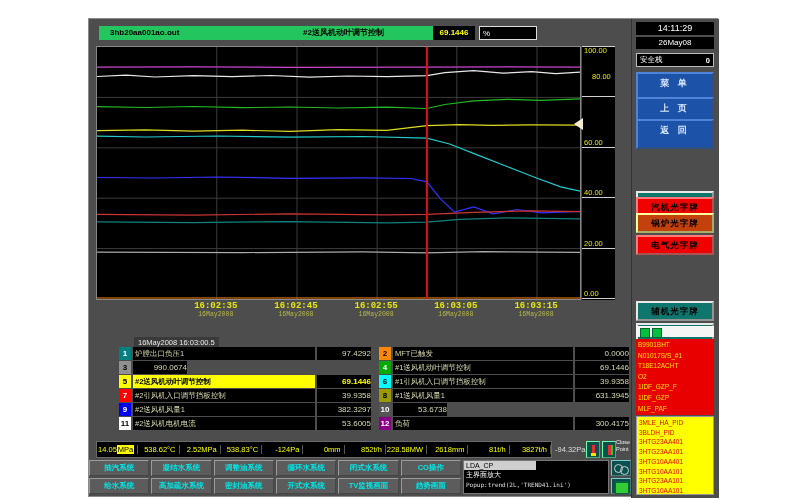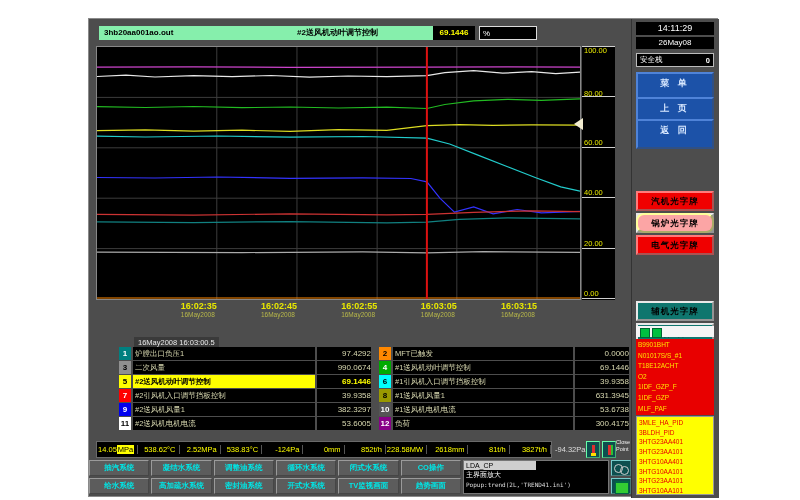--- a/index.html
+++ b/index.html
@@ -2,32 +2,32 @@
 <html><head>
 <meta charset="utf-8">
 <style>
   html,body{margin:0;padding:0;}
   body{width:800px;height:500px;background:#ffffff;overflow:hidden;position:relative;
        font-family:"Liberation Sans",sans-serif;}
   .abs{position:absolute;}
   #app{position:absolute;left:88px;top:18px;width:630px;height:479px;background:#4d4d4d;
        border:1px solid #8a8a8a;box-sizing:border-box;}
   
-  .ybar{background:#86efac;color:#000;font-size:8px;font-weight:bold;height:14px;line-height:14px;
-        padding-left:5px;overflow:hidden;white-space:nowrap;}
+  .ybar{background:#22c55e;color:#000;font-size:8px;font-weight:bold;height:14px;line-height:14px;
+        padding-left:11px;overflow:hidden;white-space:nowrap;}
   .blackbox{background:#000;height:14px;line-height:14px;font-size:8px;overflow:hidden;white-space:nowrap;}
   
   #chart{left:7px;top:27px;width:483px;height:252px;background:#000;border:1px solid #888;box-sizing:content-box;}
   #y-axis{left:493px;top:27px;width:33px;height:254px;background:#000;overflow:visible;}
   .ytick-line{position:absolute;left:0;width:100%;height:1px;background:#cfcfcf;}
   .ytick-lab{position:absolute;left:2px;color:#e8e800;font-size:7.5px;white-space:nowrap;}
   #val-pointer{left:485px;width:0;height:0;border-top:6px solid transparent;border-bottom:6px solid transparent;
                border-right:9px solid #f2edd0;}
   #x-axis{left:7px;top:282px;width:483px;height:22px;}
-  .xtick{position:absolute;width:70px;margin-left:-35px;}
+  .xtick{position:absolute;width:70px;margin-left:-35px;text-align:center;font-family:Liberation Mono, monospace;}
   .xtick .t{color:#e8e800;font-size:9px;font-weight:bold;white-space:nowrap;}
   .xtick .d{color:#b8b84a;font-size:6.5px;white-space:nowrap;}
   #cursor-stamp{left:45px;top:318px;background:#3a3a3a;color:#e8e8e8;font-size:7.5px;padding:1px 4px;white-space:nowrap;}
   
   .leg-col{top:328px;}
   .leg-row{display:flex;height:13px;margin-bottom:1px;align-items:stretch;}
   .leg-num{width:12px;font-size:8px;font-weight:bold;text-align:center;line-height:13px;flex:none;}
   .leg-lab{flex:1;background:#000;color:#d8d8b0;font-size:7.5px;line-height:13px;padding-left:2px;
            margin-left:2px;overflow:hidden;white-space:nowrap;}
   .leg-val{width:54px;flex:none;background:#000;color:#d8d8b0;font-size:8px;line-height:13px;
@@ -64,21 +64,21 @@
   #sidebar{position:absolute;left:542px;top:0;width:88px;height:479px;background:#4d4d4d;border-left:1px solid #333;box-sizing:border-box;}
   .sb-black{left:4px;width:78px;background:#000;color:#fff;text-align:center;}
   #sb-safety{left:4px;top:34px;width:78px;height:14px;background:#000;border:1px solid #bbb;box-sizing:border-box;
              display:flex;justify-content:space-between;align-items:center;padding:0 3px;color:#fff;font-size:7.5px;}
   .sb-nav{left:4px;width:78px;height:30px;background:#1c52a8;border:2px outset #4f83d8;box-sizing:border-box;
           color:#d8e8ff;font-weight:bold;font-size:9px;text-align:center;line-height:19px;letter-spacing:3px;cursor:default;}
   .sb-btn{left:4px;width:78px;height:20px;border:2px outset #e8e8e8;box-sizing:border-box;color:#000;
           font-size:8.5px;font-weight:bold;text-align:center;line-height:16px;letter-spacing:1px;cursor:default;overflow:hidden;white-space:nowrap;}
   .sb-gray{background:#0f766e;margin-top:44px;}
   .sb-red{background:#f00000;border-color:#ff7a7a;}
-  .sb-yellow{background:#fca5a5;border-color:#ffff9a;border-radius:8px;}
+  .sb-yellow{background:#c2410c;border-color:#ffff9a;}
   #sb-chips{left:4px;top:307px;width:78px;height:11px;background:#f5f5f5;}
   .chip{position:absolute;top:2px;width:8px;height:8px;background:#00c040;border:1px solid #063;}
   #sb-redlist{left:4px;top:320px;width:78px;height:76px;background:#e80000;color:#ffe000;font-size:6.5px;
               line-height:10.6px;padding:1px 2px;box-sizing:border-box;overflow:hidden;white-space:nowrap;}
   #sb-yellowlist{left:4px;top:397px;width:78px;height:79px;background:#ffff00;color:#e80000;font-size:6.5px;
               line-height:9.7px;padding:1px 2px;box-sizing:border-box;overflow:hidden;white-space:nowrap;border:1px solid #999;}
 </style>
 </head>
 <body>
 
@@ -110,21 +110,21 @@
         <polyline points="0.0,174.9 96.6,175.6 193.2,174.6 289.8,175.9 329.9,175.1 362.3,172.4 410.6,170.9 483.0,171.9" fill="none" stroke="#118080" stroke-width="1.2"></polyline>
         <polyline points="0.0,205.1 144.9,205.6 265.7,204.9 329.9,205.9 386.4,204.6 483.0,205.4" fill="none" stroke="#aaaaaa" stroke-width="1.2"></polyline>
         <polyline points="0.0,251.0 483.0,251.0" fill="none" stroke="#ff8800" stroke-width="1.2"></polyline>
         <line x1="329.889" y1="0" x2="329.889" y2="252" stroke="#dd1111" stroke-width="2"></line>
       </svg>
   </div>
   <div class="abs" id="y-axis">
       <div class="ytick-line" style="top: 0px;"></div>
       <div class="ytick-lab" style="top: 0px;">100.00</div>
       <div class="ytick-line" style="top: 50.4px;"></div>
-      <div class="ytick-lab" style="top: 43px;">80.00</div>
+      <div class="ytick-lab" style="top: 26px; margin-left: 8px;">80.00</div>
       <div class="ytick-line" style="top: 100.8px;"></div>
       <div class="ytick-lab" style="top: 91.8px;">60.00</div>
       <div class="ytick-line" style="top: 151.2px;"></div>
       <div class="ytick-lab" style="top: 142.2px;">40.00</div>
       <div class="ytick-line" style="top: 201.6px;"></div>
       <div class="ytick-lab" style="top: 192.6px;">20.00</div>
       <div class="ytick-line" style="top: 252px;"></div>
       <div class="ytick-lab" style="top: 243px;">0.00</div>
     </div>
   <div class="abs" id="val-pointer" style="top: 98.7556px;"></div>
@@ -153,21 +153,20 @@
   <div class="abs" id="cursor-stamp">16May2008 16:03:00.5</div>
 
   <div class="abs leg-col" id="legend-left" style="left:30px;width:252px;">
       <div class="leg-row">
         <div class="leg-num" style="background: rgb(0, 128, 128); color: rgb(255, 255, 255);">1</div>
         <div class="leg-lab">炉膛出口负压1</div>
         <div class="leg-val">97.4292</div>
       </div>
       <div class="leg-row">
         <div class="leg-num" style="background: rgb(144, 144, 144); color: rgb(0, 0, 0);">3</div>
-        <div class="leg-lab">二次风量</div>
         <div class="leg-val">990.0674</div>
       </div>
       <div class="leg-row hl">
         <div class="leg-num" style="background: rgb(255, 255, 0); color: rgb(0, 0, 0);">5</div>
         <div class="leg-lab">#2送风机动叶调节控制</div>
         <div class="leg-val">69.1446</div>
       </div>
       <div class="leg-row">
         <div class="leg-num" style="background: rgb(255, 0, 0); color: rgb(255, 255, 255);">7</div>
         <div class="leg-lab">#2引风机入口调节挡板控制</div>
@@ -200,21 +199,20 @@
         <div class="leg-lab">#1引风机入口调节挡板控制</div>
         <div class="leg-val">39.9358</div>
       </div>
       <div class="leg-row">
         <div class="leg-num" style="background: rgb(153, 153, 0); color: rgb(0, 0, 0);">8</div>
         <div class="leg-lab">#1送风机风量1</div>
         <div class="leg-val">631.3945</div>
       </div>
       <div class="leg-row">
         <div class="leg-num" style="background: rgb(85, 85, 85); color: rgb(255, 255, 255);">10</div>
-        <div class="leg-lab">#1送风机电机电流</div>
         <div class="leg-val">53.6738</div>
       </div>
       <div class="leg-row">
         <div class="leg-num" style="background: rgb(136, 0, 136); color: rgb(255, 255, 255);">12</div>
         <div class="leg-lab">负荷</div>
         <div class="leg-val">300.4175</div>
       </div>
     </div>
 
   <div class="abs" id="status-bar">
@@ -281,21 +279,21 @@
       <span style="font-weight:bold;">0</span>
     </div>
     <div id="sb-nav">
         <div class="abs sb-nav" style="top: 53px;">菜 单</div>
         <div class="abs sb-nav" style="top: 78px;">上 页</div>
         <div class="abs sb-nav" style="top: 100px;">返 回</div>
       </div>
     <div id="sb-btns">
         <div class="abs sb-btn sb-gray" style="top: 128px;">打 印</div>
         <div class="abs sb-btn sb-gray" style="top: 150px;">报警总览</div>
-        <div class="abs sb-btn sb-red" style="top: 172px;">汽机光字牌</div>
+        <div class="abs sb-btn sb-red" style="top: 178px;">汽机光字牌</div>
         <div class="abs sb-btn sb-yellow" style="top: 194px;">锅炉光字牌</div>
         <div class="abs sb-btn sb-red" style="top: 216px;">电气光字牌</div>
         <div class="abs sb-btn sb-gray" style="top: 238px;">辅机光字牌</div>
         <div class="abs sb-btn sb-gray" style="top: 260px;">静 音</div>
         <div class="abs sb-btn sb-gray" style="top: 282px;">趋势图</div>
       </div>
     <div class="abs" id="sb-chips">
       <div class="chip" style="left:4px;"></div>
       <div class="chip" style="left:16px;"></div>
     </div>

